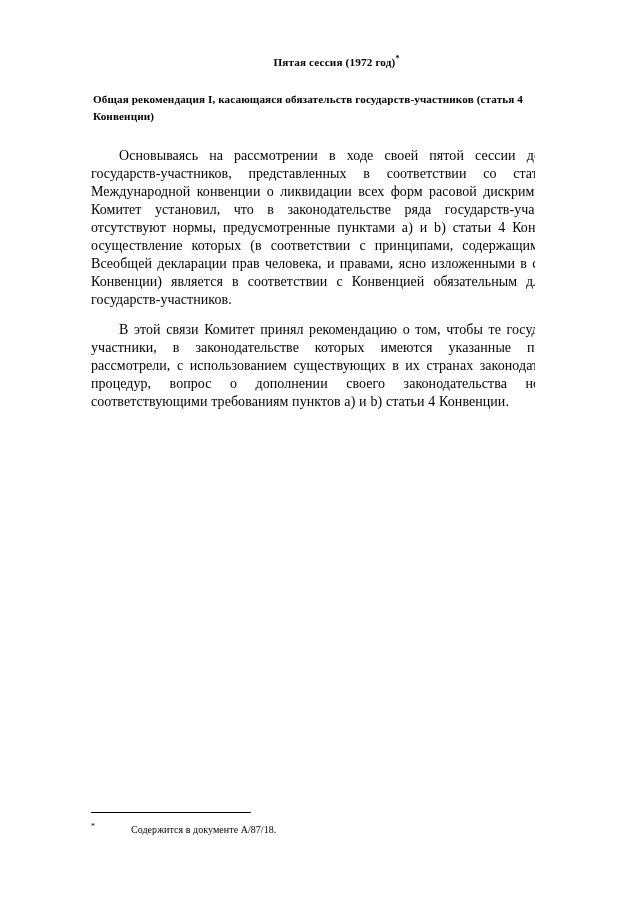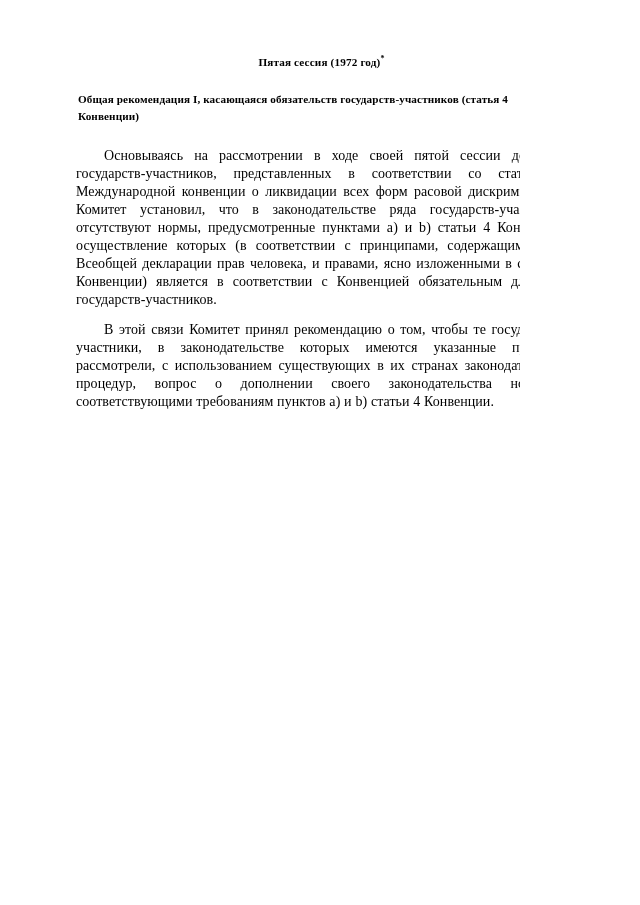--- a/index.html
+++ b/index.html
@@ -12,21 +12,21 @@
     height: 905px;
     position: relative;
     font-family: "Liberation Serif", "DejaVu Serif", serif;
     color: #000000;
     -webkit-font-smoothing: antialiased;
   }
 
   .page {
     position: absolute;
     top: 0;
-    left: 1px;
+    left: 16px;
     width: 519px;
     height: 905px;
     background: #ffffff;
     overflow: hidden;
   }
 
   .content {
     position: absolute;
     left: 75px;
     top: 55px;
@@ -112,14 +112,18 @@
     <h1 class="session-heading"><span>Пятая сессия (1972 год)</span><span class="fn-mark">*</span></h1>
 
     <h2 class="rec-heading">Общая рекомендация I, касающаяся обязательств государств-участников (статья 4 Конвенции)</h2>
 
     <p class="body-par">Основываясь на рассмотрении в ходе своей пятой сессии докладов государств-участников, представленных в соответствии со статьей 9 Международной конвенции о ликвидации всех форм расовой дискриминации, Комитет установил, что в законодательстве ряда государств-участников отсутствуют нормы, предусмотренные пунктами a) и b) статьи 4 Конвенции, осуществление которых (в соответствии с принципами, содержащимися во Всеобщей декларации прав человека, и правами, ясно изложенными в статье 5 Конвенции) является в соответствии с Конвенцией обязательным для всех государств-участников.</p>
 
     <p class="body-par">В этой связи Комитет принял рекомендацию о том, чтобы те государства-участники, в законодательстве которых имеются указанные пробелы, рассмотрели, с использованием существующих в их странах законодательных процедур, вопрос о дополнении своего законодательства нормами, соответствующими требованиям пунктов a) и b) статьи 4 Конвенции.</p>
 
   </div>
 
+  <div class="footnote-area">
+    <div class="footnote-rule"></div>
+    <div class="footnote-line"><span class="fn-star">*</span><span>Содержится в документе A/87/18.</span></div>
+  </div>
 
 </div>
 
 </body></html>

